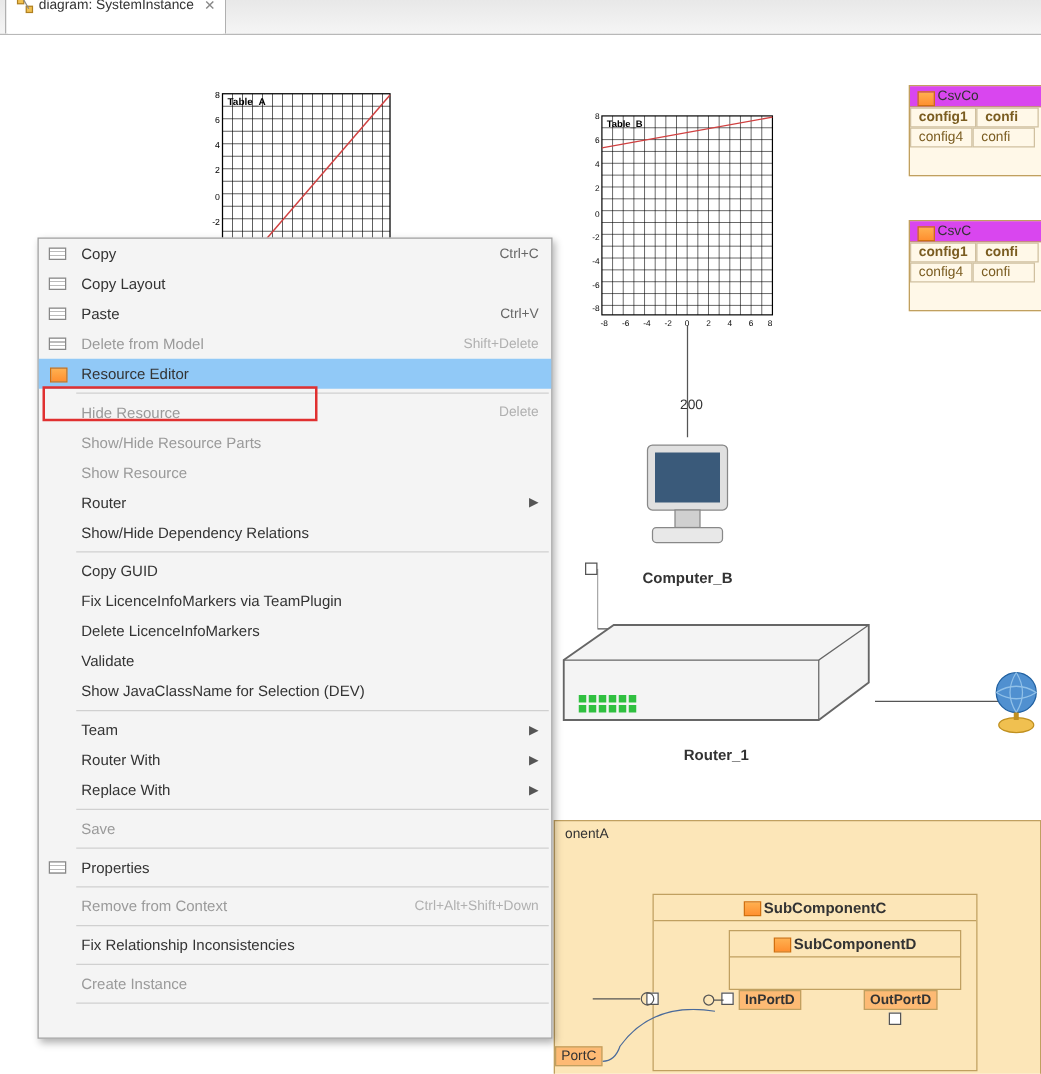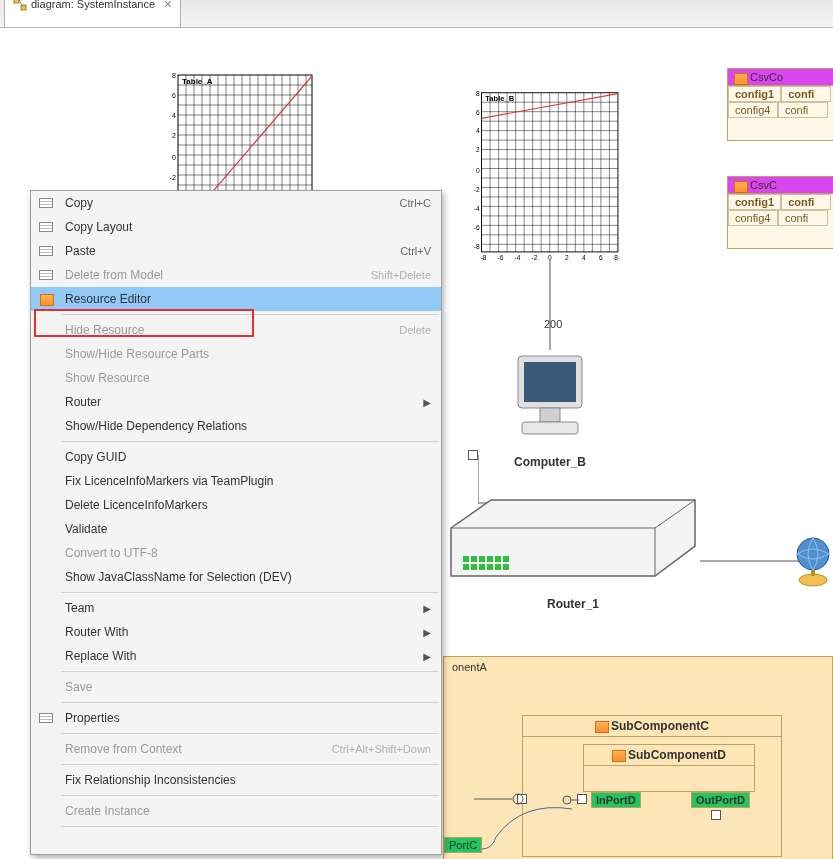--- a/index.html
+++ b/index.html
@@ -38,21 +38,21 @@
   
   
   .globe { position:absolute; }
   
   
   .compA { position:absolute; border:1px solid #c0a060; background:#fce6b8; }
   .compA-header { padding:4px 8px; font-size:11px; }
   .subC { position:absolute; border:1px solid #c0a060; background:#fce6b8;font-weight:bold; }
   .subC-header { text-align:center; padding:3px; border-bottom:1px solid #c0a060; display:flex; justify-content:center; gap:4px; align-items:center; }
   .subD { position:absolute; border:1px solid #c0a060; background:#fce6b8; }
-  .port-label-box { border:1px solid #c0a060; background:#22c55e; padding:1px 4px; font-size:11px; position:absolute; }
+  .port-label-box { border:1px solid #c0a060; background:#fdba74; padding:1px 4px; font-size:11px; position:absolute; }
   .small-port { width:10px; height:10px; border:1px solid #555; background:#fff; position:absolute; }
   
   
   .context-menu { position:absolute; top:190px; left:30px; width:412px; background:#f4f4f4; border:1px solid #a0a0a0; box-shadow:2px 3px 6px rgba(0,0,0,0.3); font-size:12px; }
   .menu-row { display:flex; align-items:center; height:24px; padding:0 10px 0 0; position:relative; }
   .menu-row.highlighted { background:#91c9f7; }
   .menu-row.disabled { color:#9a9a9a; }
   .menu-icon-col { width:30px; display:flex; justify-content:center; }
   .menu-label { flex:1; padding-left:4px; }
   .menu-shortcut { color:#666; font-size:11px; }
@@ -297,21 +297,21 @@
 
   <div class="compA" style="left:443px; top:628px; width:390px; height:205px;">
     <div class="compA-header">onentA</div>
 
     <div class="subC" style="left:78px; top:58px; width:260px; height:142px;">
       <div class="subC-header">
           <span class="orange-sq"></span>
           <span>SubComponentC</span>
         </div>
 
-      <div class="subD" style="left:60px; top:28px; width:172px; height:48px;">
+      <div class="subD" style="left:60px; top:28px; width:186px; height:48px;">
         <div class="subC-header">
             <span class="orange-sq"></span>
             <span>SubComponentD</span>
           </div>
       </div>
       <div class="port-label-box" style="left:68px; top:76px;"><span>InPortD</span></div>
       <div class="small-port" style="left:54px; top:78px;"></div>
       <div class="port-label-box" style="left:168px; top:76px;"><span>OutPortD</span></div>
       <div class="small-port" style="left:188px; top:94px;"></div>
       <div class="small-port" style="left:-6px; top:78px;"></div>
@@ -401,24 +401,20 @@
       <div class="menu-label">Fix LicenceInfoMarkers via TeamPlugin</div>
     </div>
     <div class="menu-row">
       <div class="menu-icon-col"></div>
       <div class="menu-label">Delete LicenceInfoMarkers</div>
     </div>
     <div class="menu-row">
       <div class="menu-icon-col"></div>
       <div class="menu-label">Validate</div>
     </div>
-    <div class="menu-row disabled">
-      <div class="menu-icon-col"></div>
-      <div class="menu-label">Convert to UTF-8</div>
-    </div>
     <div class="menu-row">
       <div class="menu-icon-col"></div>
       <div class="menu-label">Show JavaClassName for Selection (DEV)</div>
     </div>
     <div class="menu-sep"></div>
     <div class="menu-row">
       <div class="menu-icon-col"></div>
       <div class="menu-label">Team</div>
       <div class="submenu-arrow">▶</div>
     </div>

